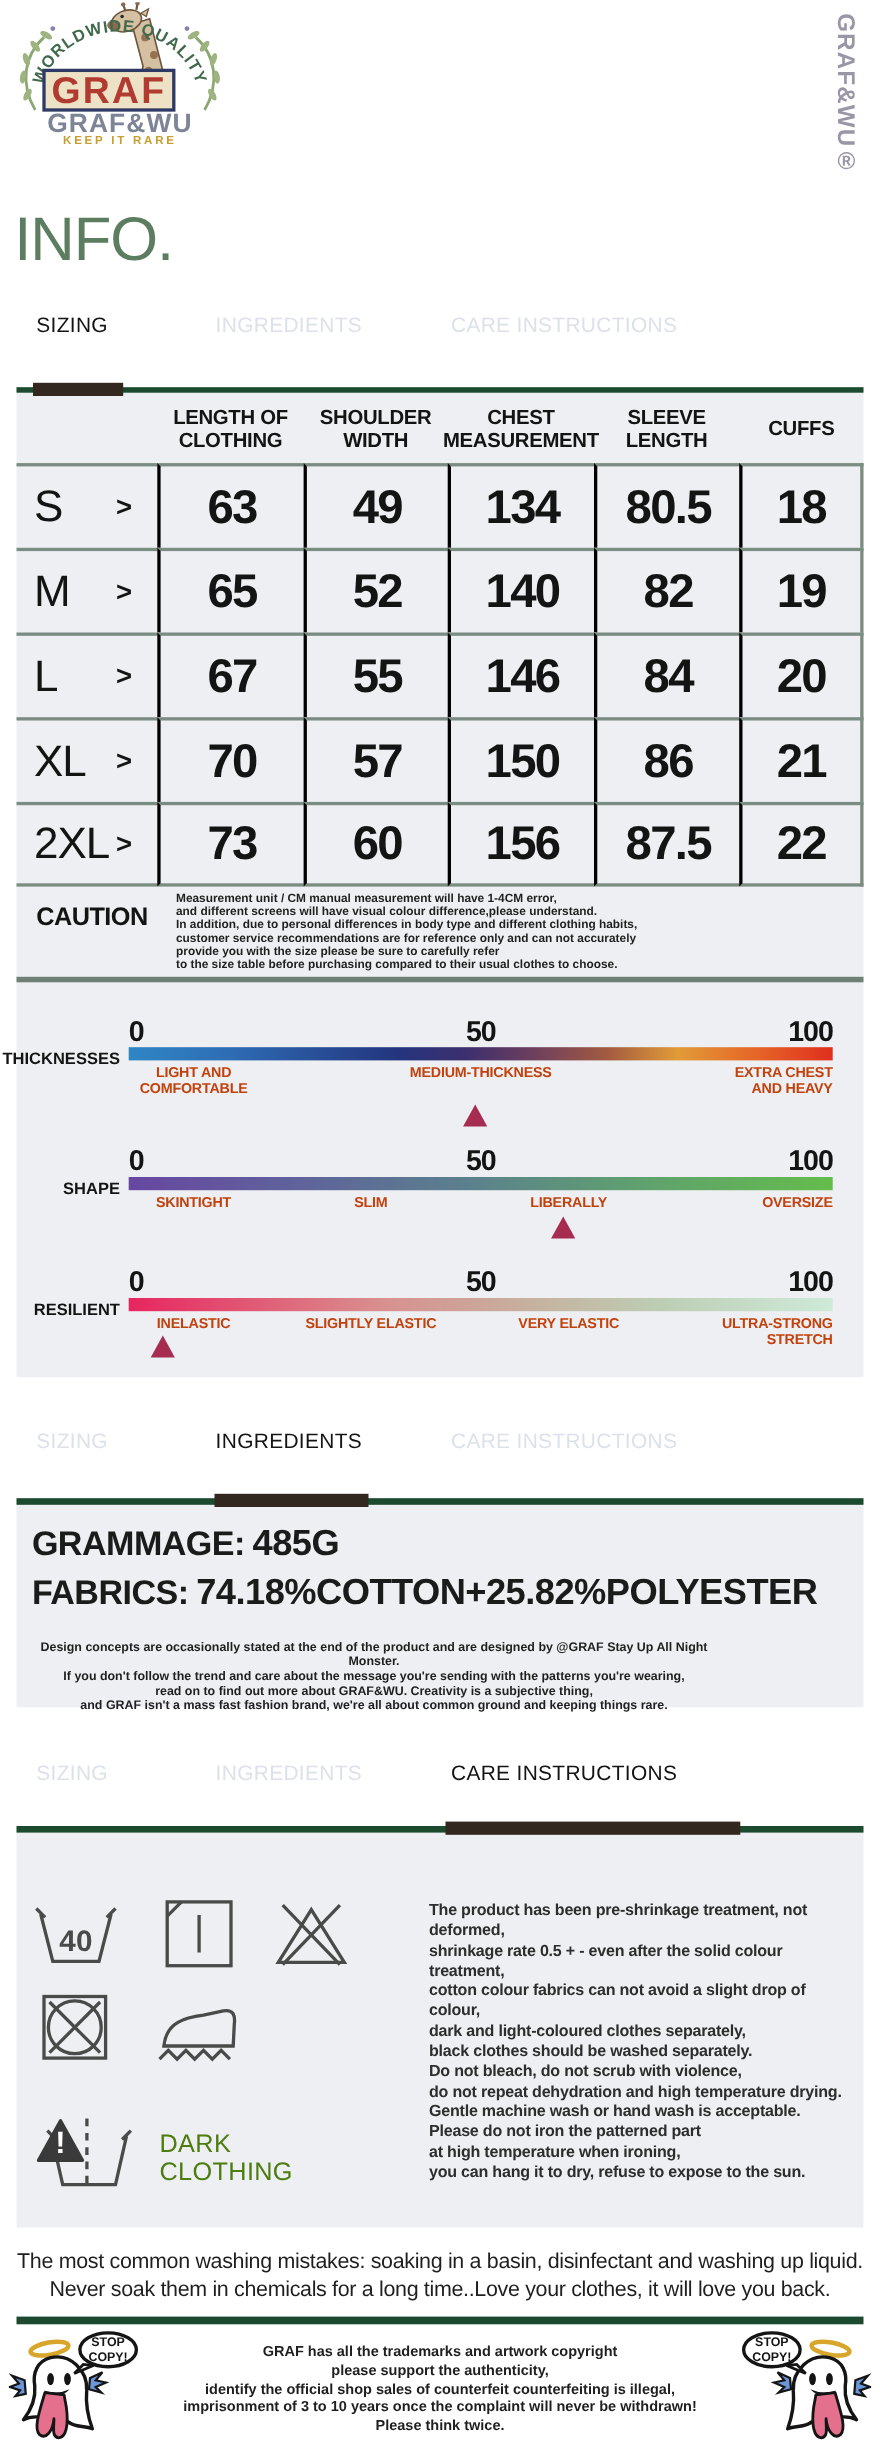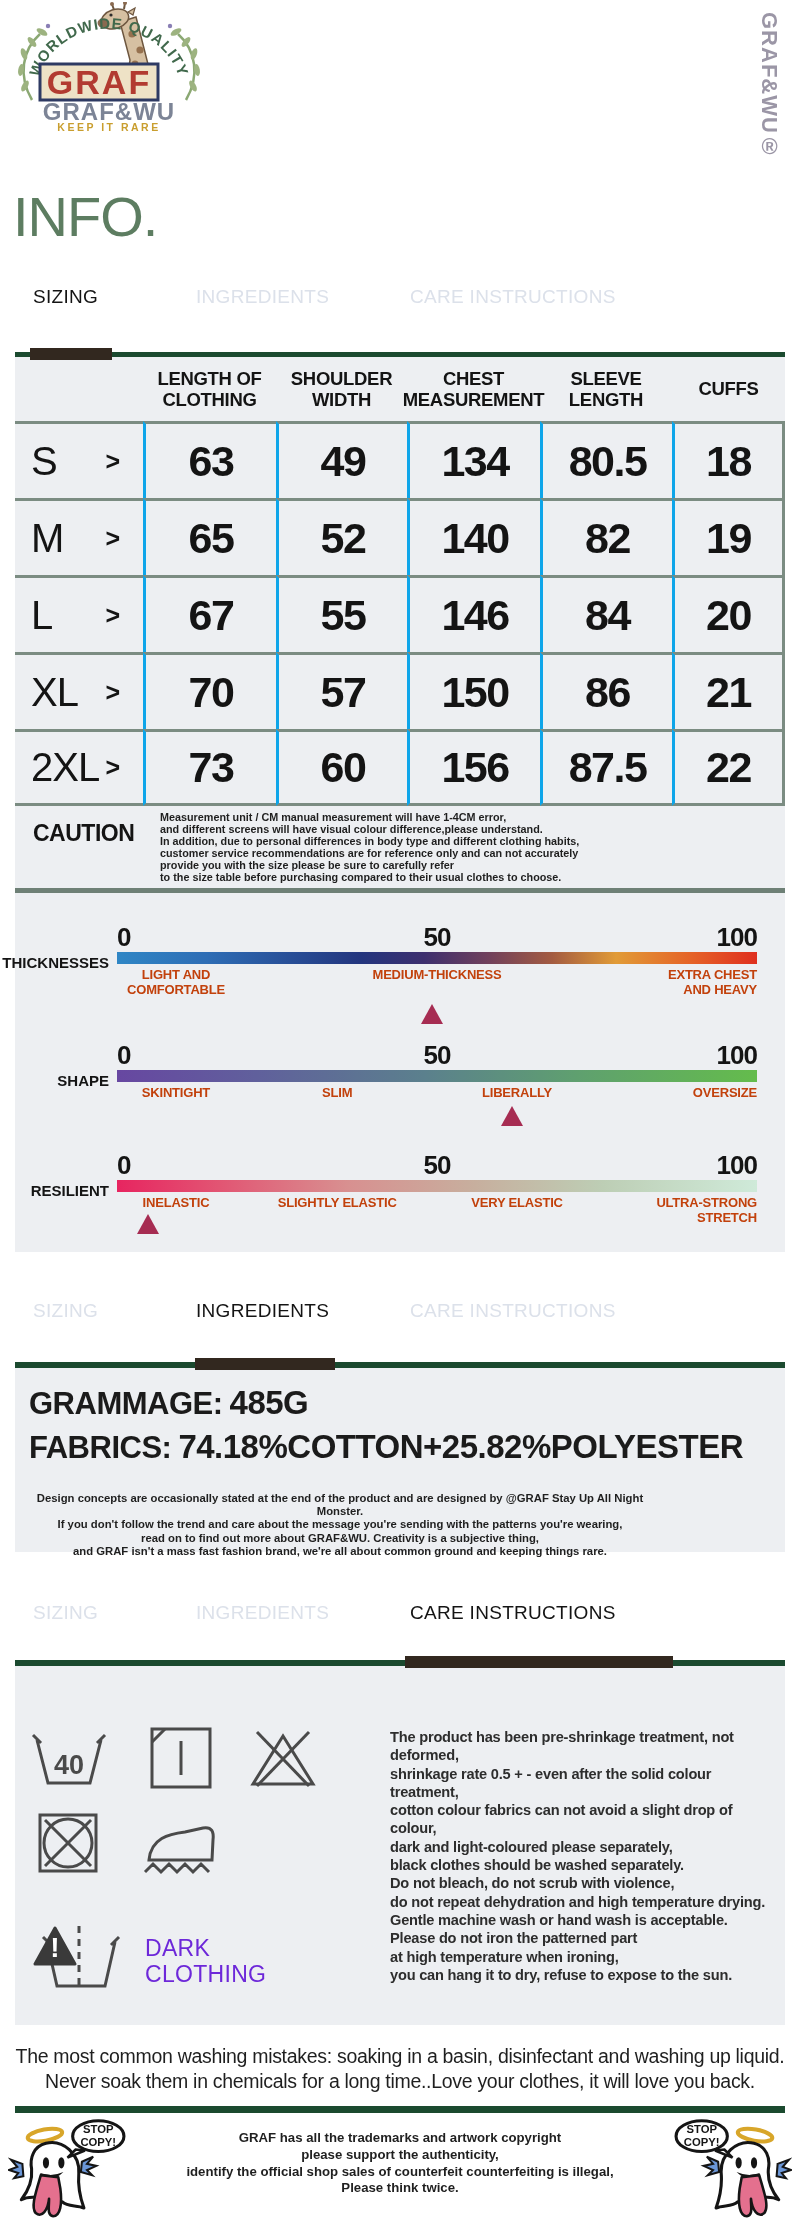--- a/index.html
+++ b/index.html
@@ -24,21 +24,21 @@
   .greenbar{position:absolute;left:0;top:0;width:100%;background:#1b4a2f;}
   .marker-tab{position:absolute;background:#32281f;height:12px;}
 
   
   .sizegrid{position:absolute;left:0;top:5px;width:682px;display:grid;
     grid-template-columns:128px 133px 131px 133px 132px 113px;
     grid-template-rows:64px repeat(5,77px);}
   .cell{display:flex;align-items:center;justify-content:center;box-sizing:border-box;}
   .th{font-size:18.5px;font-weight:bold;line-height:1.15;text-align:center;letter-spacing:-.3px;color:#141414;}
   .td{border-top:3px solid #7b8c82;font-size:43px;font-weight:bold;letter-spacing:-1.5px;color:#141414;}
-  .td.vline{border-left:3px solid #0ea5e9;}
+  .td.vline{border-left:3px solid #000000;}
   .td.rline{border-right:3px solid #7b8c82;}
   .td.bline{border-bottom:3px solid #7b8c82;}
   .rowlabel{justify-content:space-between;padding:0 24px 0 16px;font-weight:400;letter-spacing:-1px;}
   .rowlabel .sz{font-size:40px;}
   .rowlabel .ar{font-size:25px;font-weight:600;}
 
   
   .caution-label{position:absolute;left:18px;top:468px;font-size:23px;font-weight:800;letter-spacing:-.5px;color:#141414;}
   .caution-text{position:absolute;left:145px;top:460px;width:490px;font-size:10.8px;font-weight:bold;
     line-height:11.9px;color:#1f1f1f;}
@@ -65,21 +65,21 @@
   .ing-line .lbl{font-size:31px;} .ing-line .val{font-size:33px;margin-left:7px;}
   .ing-notes{position:absolute;left:0;top:130px;width:650px;text-align:center;font-size:11.3px;
     font-weight:bold;line-height:13.2px;color:#1f1f1f;}
 
   
   .icon{position:absolute;}
   .icon svg{display:block;}
   .care-text{position:absolute;left:375px;top:68px;width:392px;font-size:14.6px;font-weight:bold;
     line-height:18.3px;letter-spacing:-.2px;color:#2d2d2d;}
   .dark-label{position:absolute;left:130px;top:276px;width:130px;font-size:23px;line-height:1.12;
-    letter-spacing:.3px;color:#6d28d9;}
+    letter-spacing:.3px;color:#4d7c0f;}
 
   
   .wash-mistakes{position:absolute;left:0;top:2044px;width:800px;text-align:center;font-size:19.5px;
     font-weight:normal;line-height:25px;letter-spacing:-.3px;color:#1f1f1f;}
   .footer-bar{position:absolute;left:15px;top:2106px;width:770px;height:7px;background:#1b4a2f;}
   .footer-text{position:absolute;left:150px;top:2130px;width:500px;text-align:center;font-size:13.2px;
     font-weight:bold;line-height:16.8px;color:#1f1f1f;}
   .ghost{position:absolute;top:2118px;width:118px;height:104px;}
   .ghost.gl{left:8px;} .ghost.gr{left:674px;}
 
@@ -351,21 +351,21 @@
         <path d="M26,6 L46,42 L6,42 Z" fill="#3a3a3a" stroke="#3a3a3a" stroke-linejoin="round"></path>
         <text x="26" y="35" text-anchor="middle" font-size="28" font-weight="bold" fill="#ffffff" stroke="none">!</text>
       </svg>
     </div>
     <div class="dark-label">DARK CLOTHING</div>
 
     <div class="care-text">
       <div>The product has been pre-shrinkage treatment, not deformed,</div>
       <div>shrinkage rate 0.5 + - even after the solid colour treatment,</div>
       <div>cotton colour fabrics can not avoid a slight drop of colour,</div>
-      <div>dark and light-coloured please separately,</div>
+      <div>dark and light-coloured clothes separately,</div>
       <div>black clothes should be washed separately.</div>
       <div>Do not bleach, do not scrub with violence,</div>
       <div>do not repeat dehydration and high temperature drying.</div>
       <div>Gentle machine wash or hand wash is acceptable.</div>
       <div>Please do not iron the patterned part</div>
       <div>at high temperature when ironing,</div>
       <div>you can hang it to dry, refuse to expose to the sun.</div>
     </div>
   </div>
 
@@ -396,16 +396,17 @@
   <svg class="ghost gr" viewBox="0 0 115 100">
     <use href="#ghost-body" transform="translate(115,0) scale(-1,1)"></use>
     <text x="27" y="14" text-anchor="middle" font-size="11" font-weight="bold" fill="#151515">STOP</text>
     <text x="27" y="27" text-anchor="middle" font-size="11" font-weight="bold" fill="#151515">COPY!</text>
   </svg>
 
   <div class="footer-text">
     <div>GRAF has all the trademarks and artwork copyright</div>
     <div>please support the authenticity,</div>
     <div>identify the official shop sales of counterfeit counterfeiting is illegal,</div>
+    <div>imprisonment of 3 to 10 years once the complaint will never be withdrawn!</div>
     <div>Please think twice.</div>
   </div>
 
 </div>
 
 </body></html>

